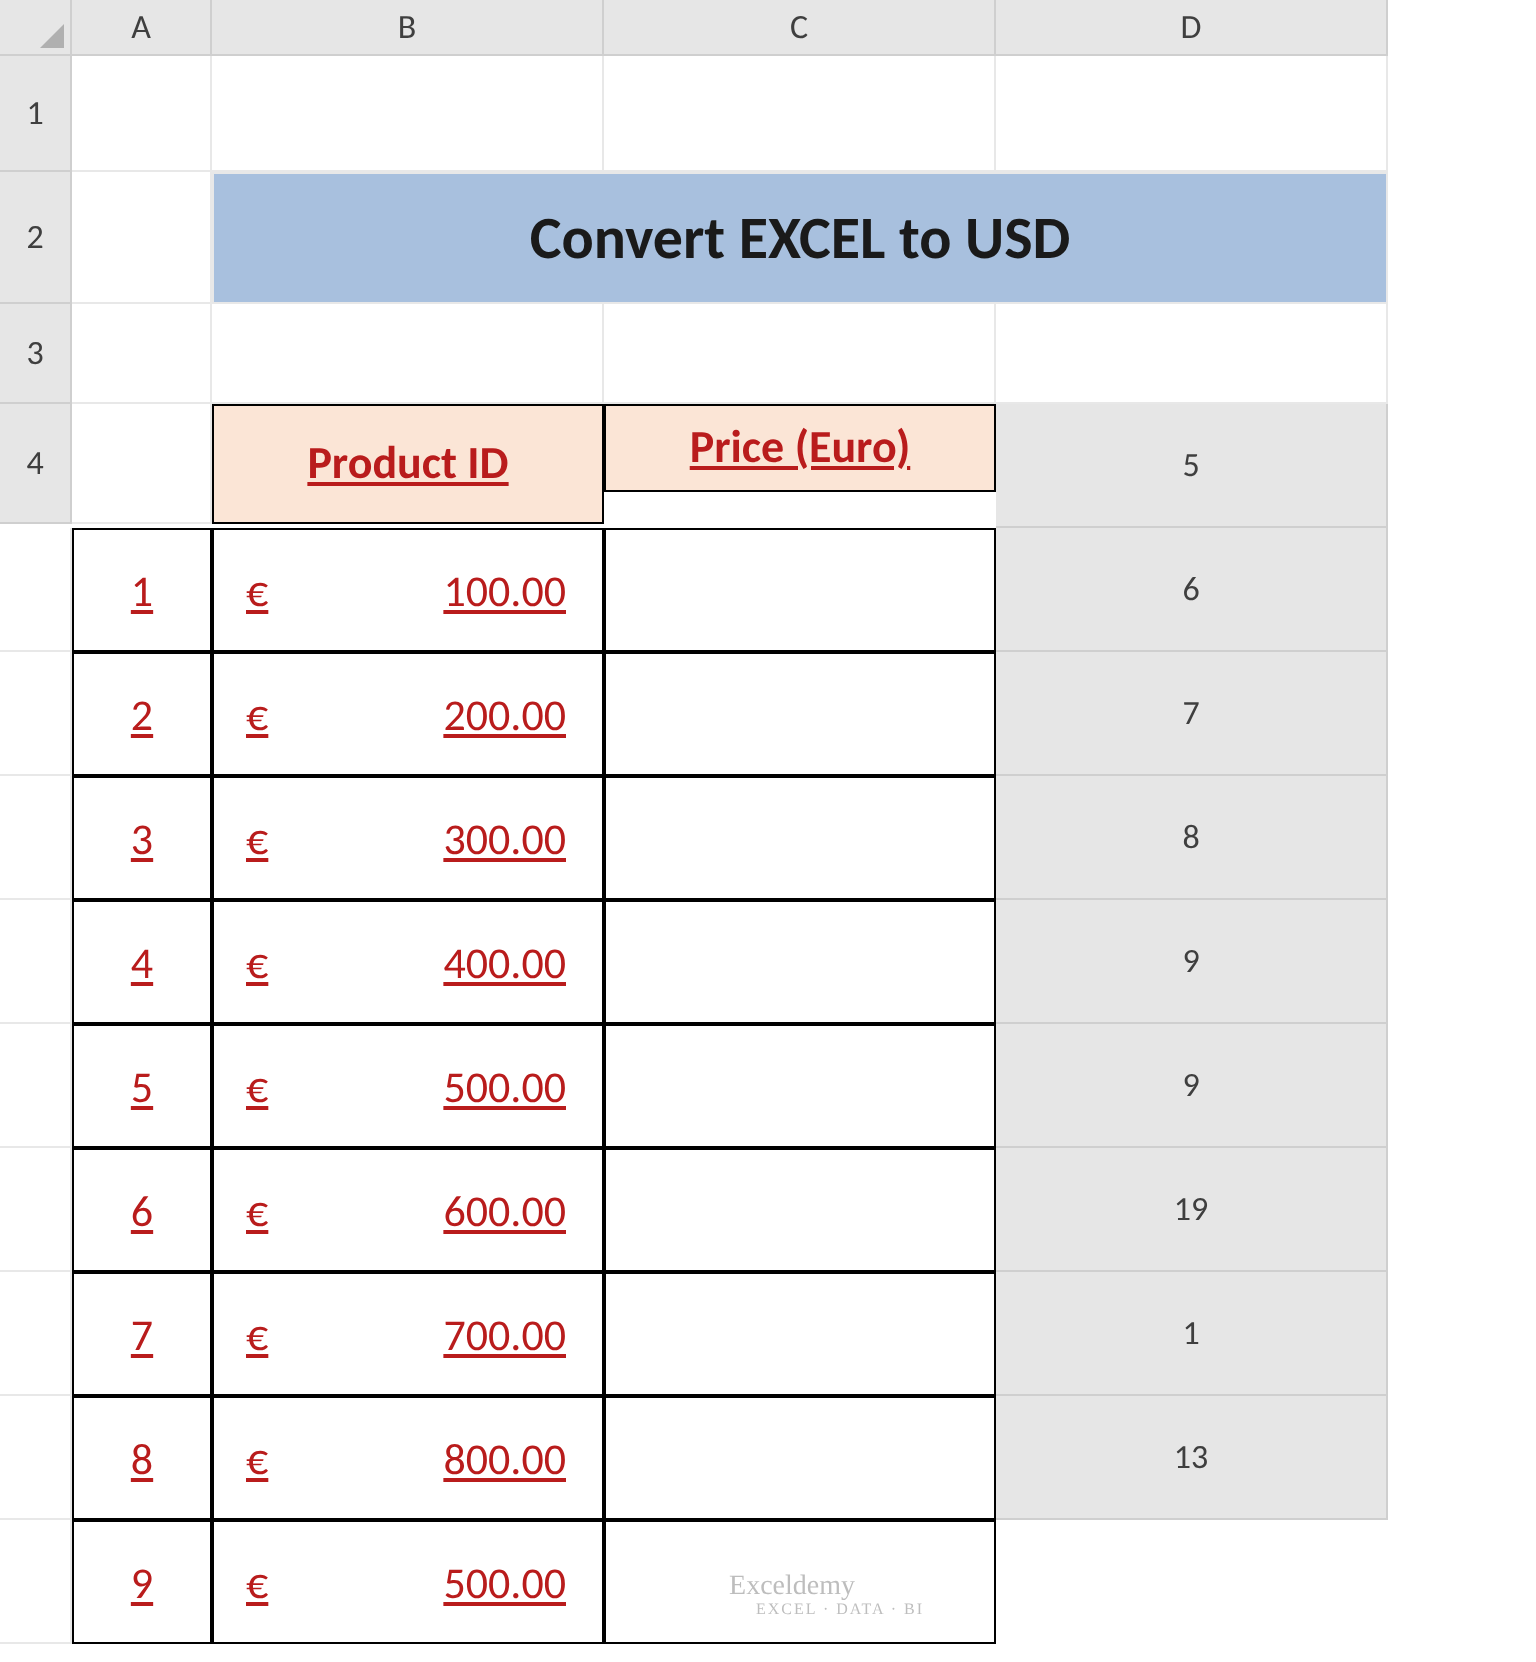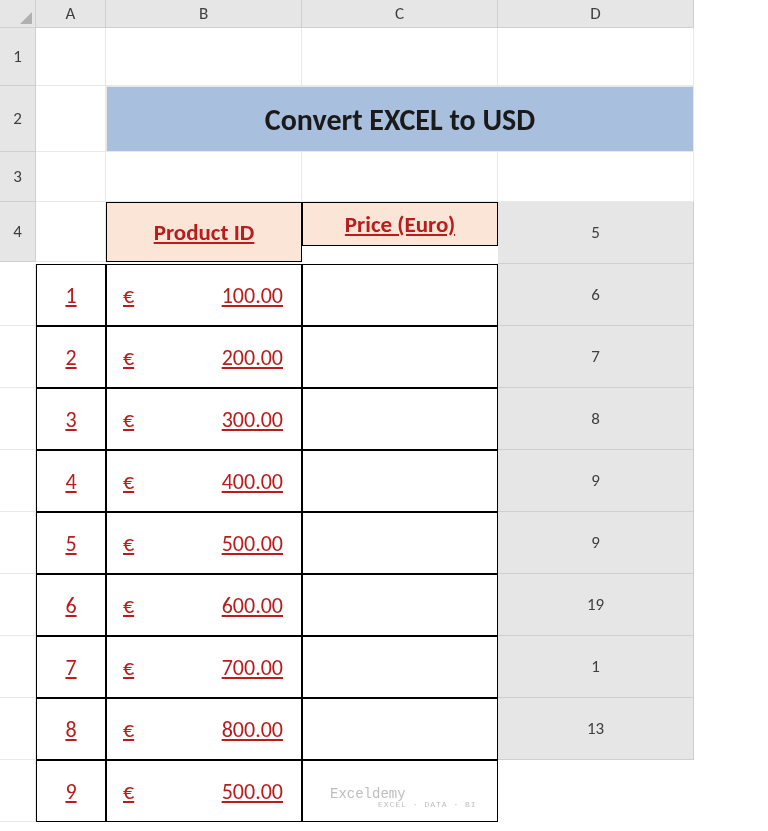--- a/index.html
+++ b/index.html
@@ -102,21 +102,22 @@
   .euro-cell .sym { }
   .euro-cell .val { }
 
   .watermark {
     position: absolute;
     left: 330px;
     top: 786px;
     font-size: 14px;
     color: #888;
     opacity: 0.55;
-    font-family: Liberation Mono, monospace;
+    font-family: Liberation Serif, serif;
+    text-align: center;
   }
   .watermark .sub {
     font-size: 8px;
     letter-spacing: 1px;
     margin-top: -2px;
     padding-left: 48px;
   }
 </style>
 </head>
 <body>

